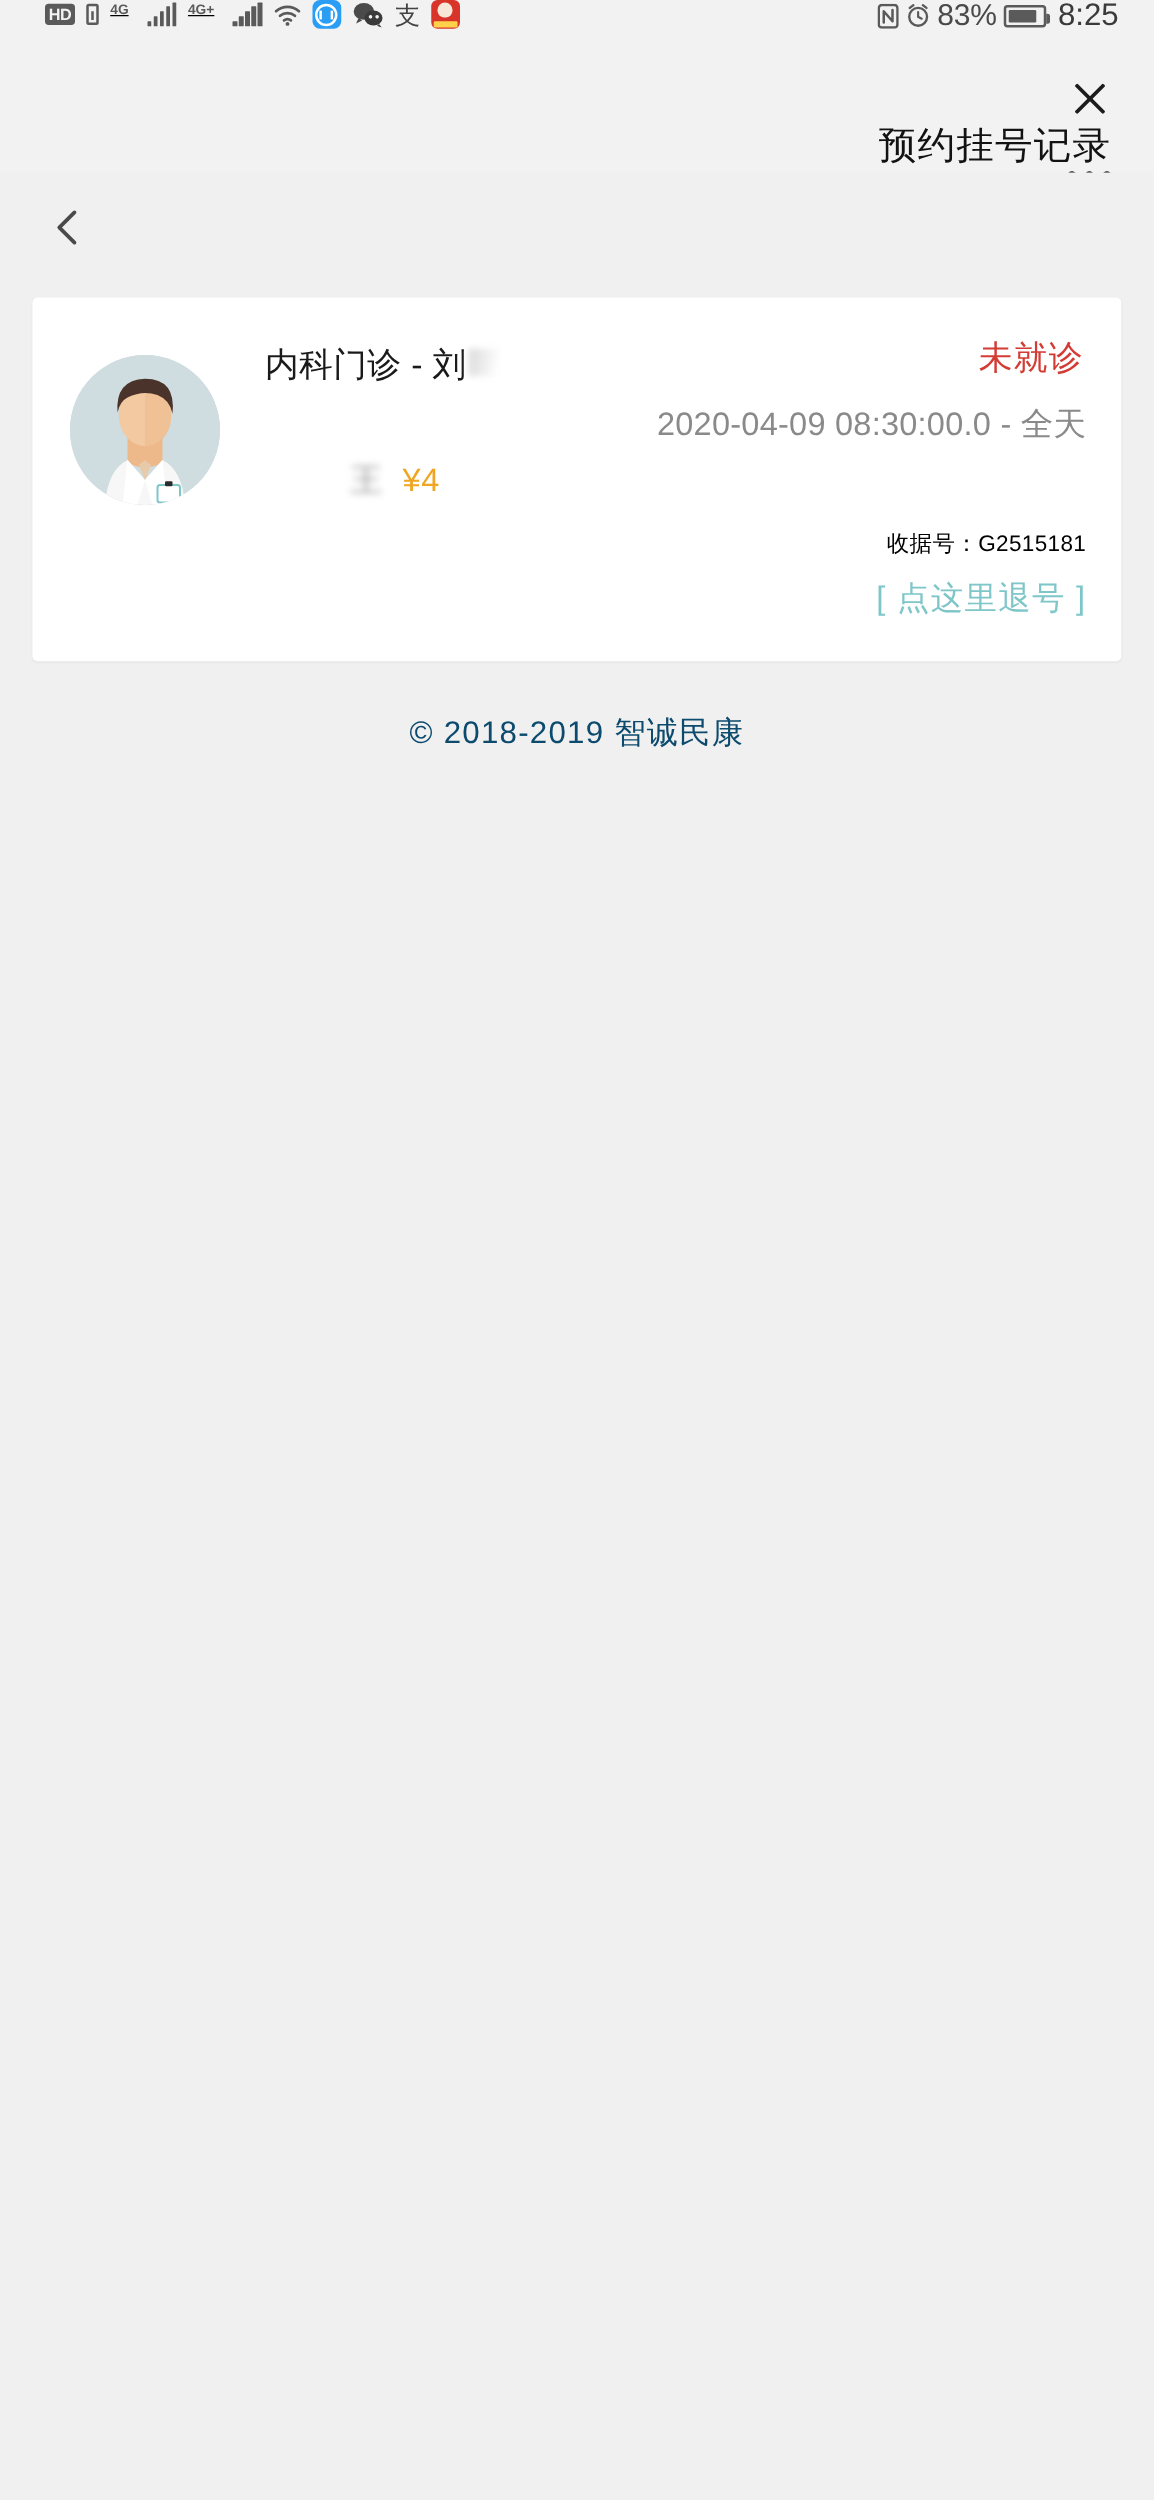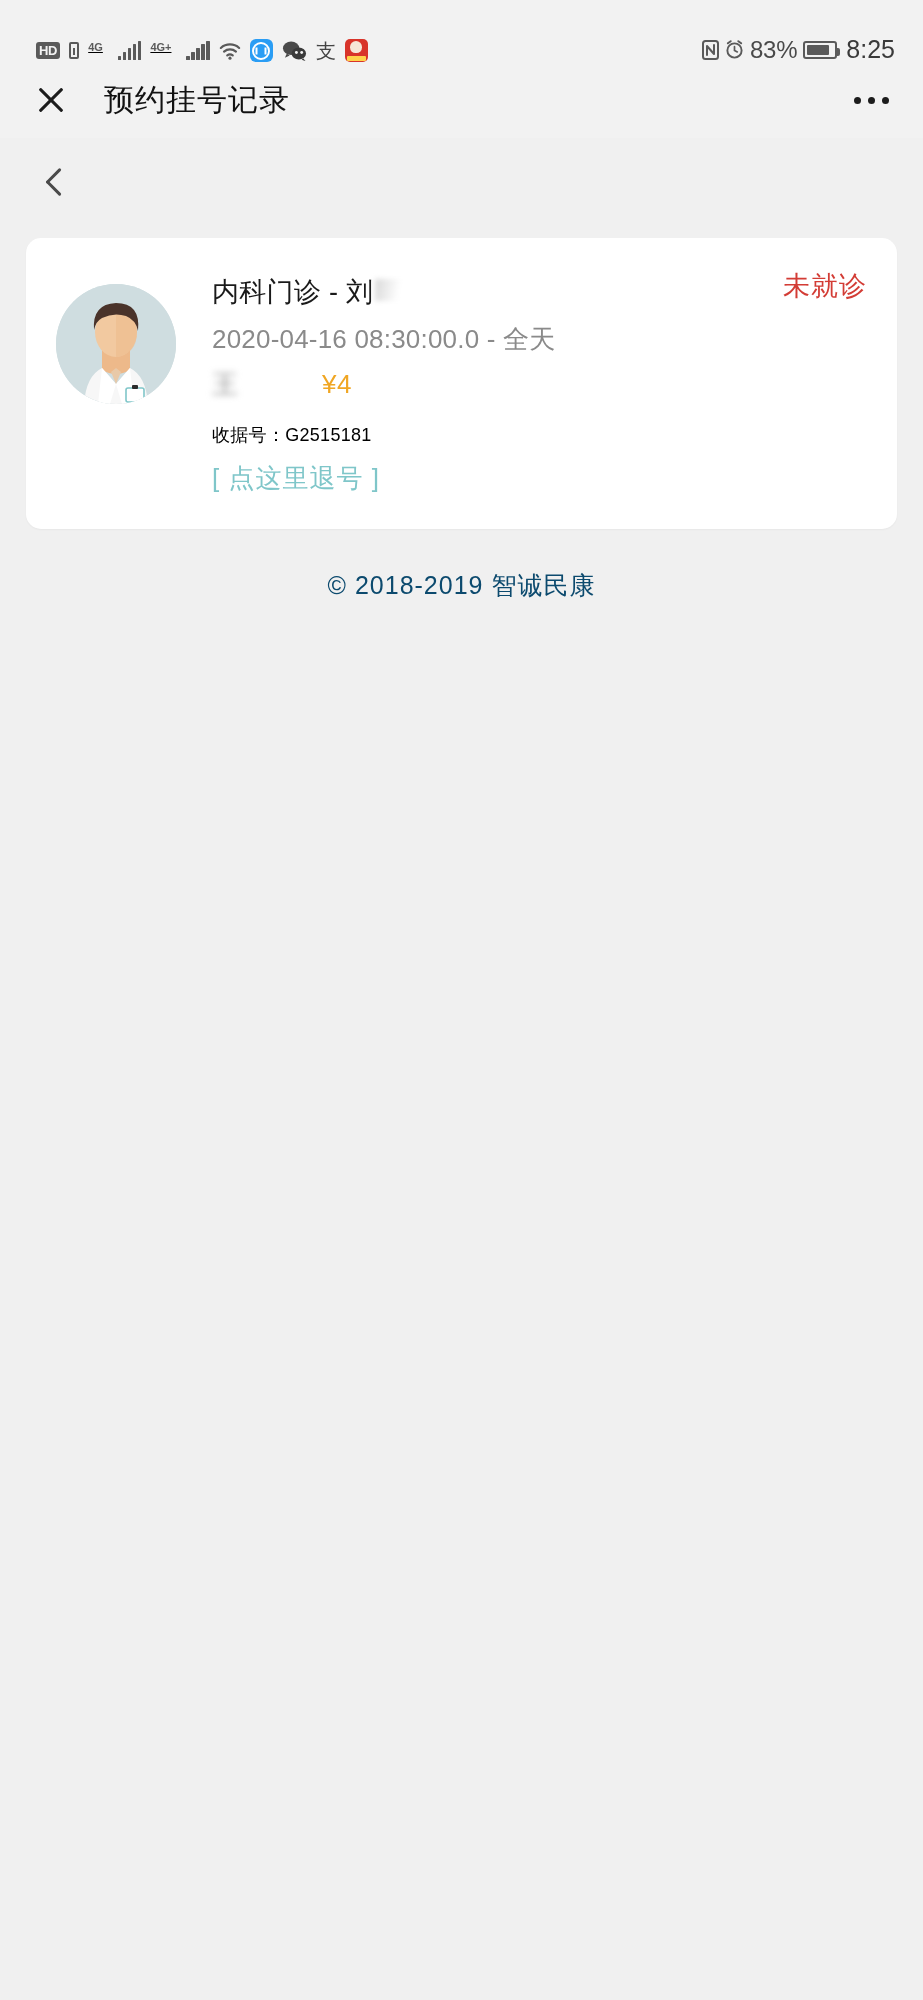--- a/index.html
+++ b/index.html
@@ -20,21 +20,21 @@
     overflow: hidden;
   }
 
   
   .status-bar {
     position: absolute;
     top: 0; left: 0;
     width: 923px;
     height: 62px;
     display: flex;
-    align-items: flex-end;
+    align-items: flex-start;
     justify-content: space-between;
     padding: 0 28px 0 36px;
     background: #f2f2f2;
   }
   .status-left {
     display: flex;
     align-items: center;
     gap: 9px;
   }
   .status-right {
@@ -194,23 +194,24 @@
     margin-left: 3px;
   }
 
   
   .titlebar {
     position: absolute;
     top: 62px; left: 0;
     width: 923px;
     height: 76px;
     display: flex;
-    align-items: center;
+    align-items: flex-end;
     padding: 0 34px;
     background: #f2f2f2;
+    flex-direction: column;
   }
   .close-icon {
     width: 34px; height: 34px;
     position: relative;
     flex: 0 0 auto;
     cursor: pointer;
   }
   .close-icon::before,
   .close-icon::after {
     content: "";
@@ -275,27 +276,28 @@
     background: #4a4a4a;
     border-radius: 2px;
   }
   .back-chevron::before { top: 2px;  transform: rotate(45deg);  transform-origin: bottom center; }
   .back-chevron::after  { top: 20px; transform: rotate(-45deg); transform-origin: top center; }
 
   
   .card {
     margin: 14px 26px 0 26px;
     background: #ffffff;
-    border-radius: 15px;
+    border-radius: 4px;
     padding: 24px 28px 30px 24px;
     display: flex;
     align-items: flex-start;
     position: relative;
     min-height: 236px;
     box-shadow: 0 1px 2px rgba(0,0,0,0.04);
+    text-align: right;
   }
 
   .avatar {
     width: 120px; height: 120px;
     border-radius: 50%;
     background: #cfdde0;
     overflow: hidden;
     flex: 0 0 auto;
     margin-top: 22px;
     margin-left: 6px;
@@ -515,21 +517,21 @@
           <rect x="70" y="104" width="18" height="14" rx="2" fill="#ffffff" stroke="#7fc6c9" stroke-width="1.6"></rect>
           <rect x="76" y="101" width="6" height="4" rx="1" fill="#2b2b2b"></rect>
         </svg>
       </div>
 
       <div class="card-body">
         <div class="line-dept">
           <span>内科门诊 - 刘</span>
           <span class="redacted-name"></span>
         </div>
-        <div class="line-time">2020-04-16 08:30:00.0 - 全天</div>
+        <div class="line-time">2020-04-09 08:30:00.0 - 全天</div>
         <div class="line-patient">
           <span class="patient-blur">王 </span>
           <span class="price">¥4</span>
         </div>
         <div class="line-receipt">收据号：G2515181</div>
         <div class="refund-link">[ 点这里退号 ]</div>
       </div>
 
       <div class="status-badge">未就诊</div>
     </div>

